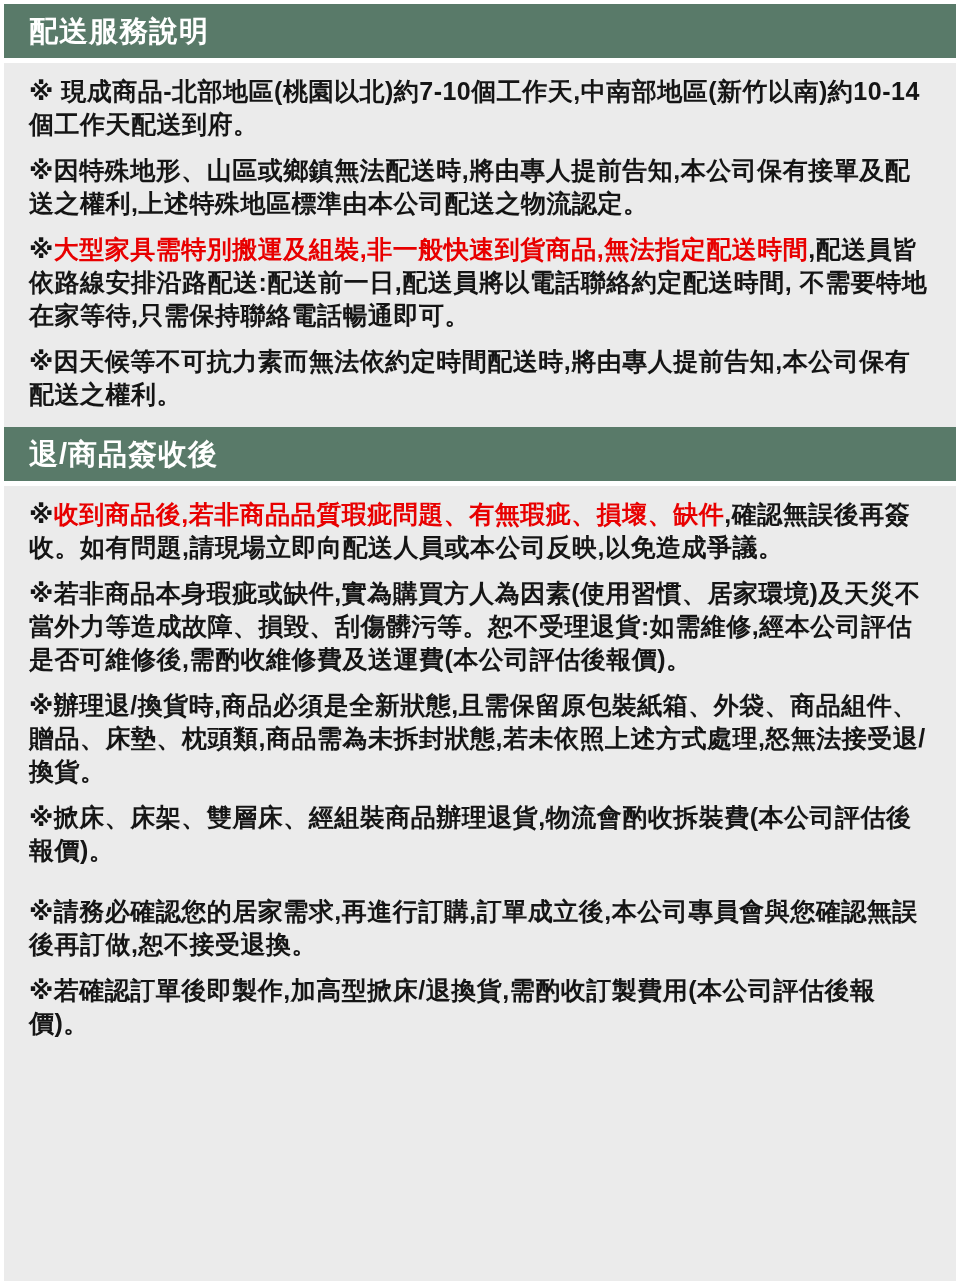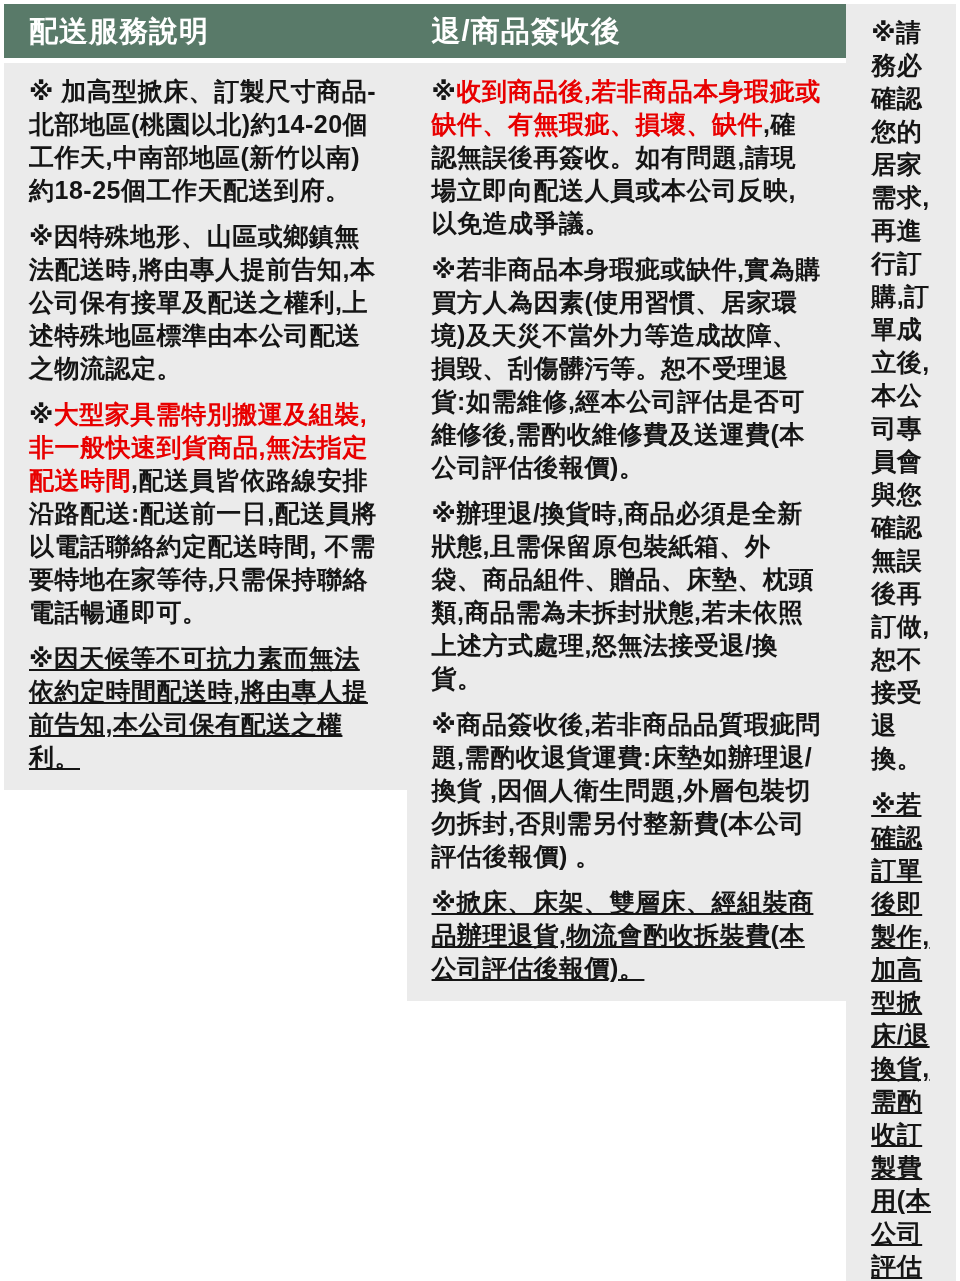--- a/index.html
+++ b/index.html
@@ -16,21 +16,21 @@
     width:960px;
     background:var(--page-bg);
     font-family:"Liberation Sans","DejaVu Sans",sans-serif;
   }
   .page{
     width:960px;
     height:1281px;
     padding:4px 4px 0 4px;
     background:var(--page-bg);
     display:flex;
-    flex-direction:row;
+    flex-direction:column;
     overflow:hidden;
   }
   .section{
     display:flex;
     flex-direction:column;
   }
   .section:last-child{
     flex:1;
   }
   .section-header{
@@ -54,48 +54,46 @@
     margin:0 0 13px 0;
     font-size:25px;
     font-weight:bold;
     line-height:33px;
     color:var(--text);
     letter-spacing:0.5px;
     word-break:break-all;
   }
   .notice-paragraph:last-child{
     margin-bottom:0;
-    text-decoration:underline;
   }
   .seg-red{
     color:var(--red);
   }
 </style>
 </head>
 <body>
 
 <div class="page">
 
   <div class="section">
     <div class="section-header">配送服務說明</div>
     <div class="section-body">
-        <p class="notice-paragraph"><span class="seg-normal">※ 加高型掀床、訂製尺寸商品-北部地區(桃園以北)約14-20個工作天,中南部地區(新竹以南)約18-25個工作天配送到府。</span></p>
+        <p class="notice-paragraph"><span class="seg-normal">※ 現成商品-北部地區(桃園以北)約7-10個工作天,中南部地區(新竹以南)約10-14個工作天配送到府。</span></p>
         <p class="notice-paragraph"><span class="seg-normal">※因特殊地形、山區或鄉鎮無法配送時,將由專人提前告知,本公司保有接單及配送之權利,上述特殊地區標準由本公司配送之物流認定。</span></p>
         <p class="notice-paragraph"><span class="seg-normal">※</span><span class="seg-red">大型家具需特別搬運及組裝,非一般快速到貨商品,無法指定配送時間</span><span class="seg-normal">,配送員皆依路線安排沿路配送:配送前一日,配送員將以電話聯絡約定配送時間, 不需要特地在家等待,只需保持聯絡電話暢通即可。</span></p>
         <p class="notice-paragraph"><span class="seg-normal">※因天候等不可抗力素而無法依約定時間配送時,將由專人提前告知,本公司保有配送之權利。</span></p>
       </div>
   </div>
 
   <div class="section">
     <div class="section-header">退/商品簽收後</div>
     <div class="section-body">
-        <p class="notice-paragraph"><span class="seg-normal">※</span><span class="seg-red">收到商品後,若非商品本身瑕疵或缺件、有無瑕疵、損壞、缺件</span><span class="seg-normal">,確認無誤後再簽收。如有問題,請現場立即向配送人員或本公司反映,以免造成爭議。</span></p>
+        <p class="notice-paragraph"><span class="seg-normal">※</span><span class="seg-red">收到商品後,若非商品品質瑕疵問題、有無瑕疵、損壞、缺件</span><span class="seg-normal">,確認無誤後再簽收。如有問題,請現場立即向配送人員或本公司反映,以免造成爭議。</span></p>
         <p class="notice-paragraph"><span class="seg-normal">※若非商品本身瑕疵或缺件,實為購買方人為因素(使用習慣、居家環境)及天災不當外力等造成故障、損毀、刮傷髒污等。恕不受理退貨:如需維修,經本公司評估是否可維修後,需酌收維修費及送運費(本公司評估後報價)。</span></p>
         <p class="notice-paragraph"><span class="seg-normal">※辦理退/換貨時,商品必須是全新狀態,且需保留原包裝紙箱、外袋、商品組件、贈品、床墊、枕頭類,商品需為未拆封狀態,若未依照上述方式處理,怒無法接受退/換貨。</span></p>
-        <p class="notice-paragraph"><span class="seg-normal">※商品簽收後,若非商品品質瑕疵問題,需酌收退貨運費:床墊如辦理退/換貨 ,因個人衛生問題,外層包裝切勿拆封,否則需另付整新費(本公司評估後報價) 。</span></p>
         <p class="notice-paragraph"><span class="seg-normal">※掀床、床架、雙層床、經組裝商品辦理退貨,物流會酌收拆裝費(本公司評估後報價)。</span></p>
       </div>
   </div>
 
   <div class="section">
     <div class="section-body">
         <p class="notice-paragraph"><span class="seg-normal">※請務必確認您的居家需求,再進行訂購,訂單成立後,本公司專員會與您確認無誤後再訂做,恕不接受退換。</span></p>
         <p class="notice-paragraph"><span class="seg-normal">※若確認訂單後即製作,加高型掀床/退換貨,需酌收訂製費用(本公司評估後報價)。</span></p>
       </div>
   </div>

